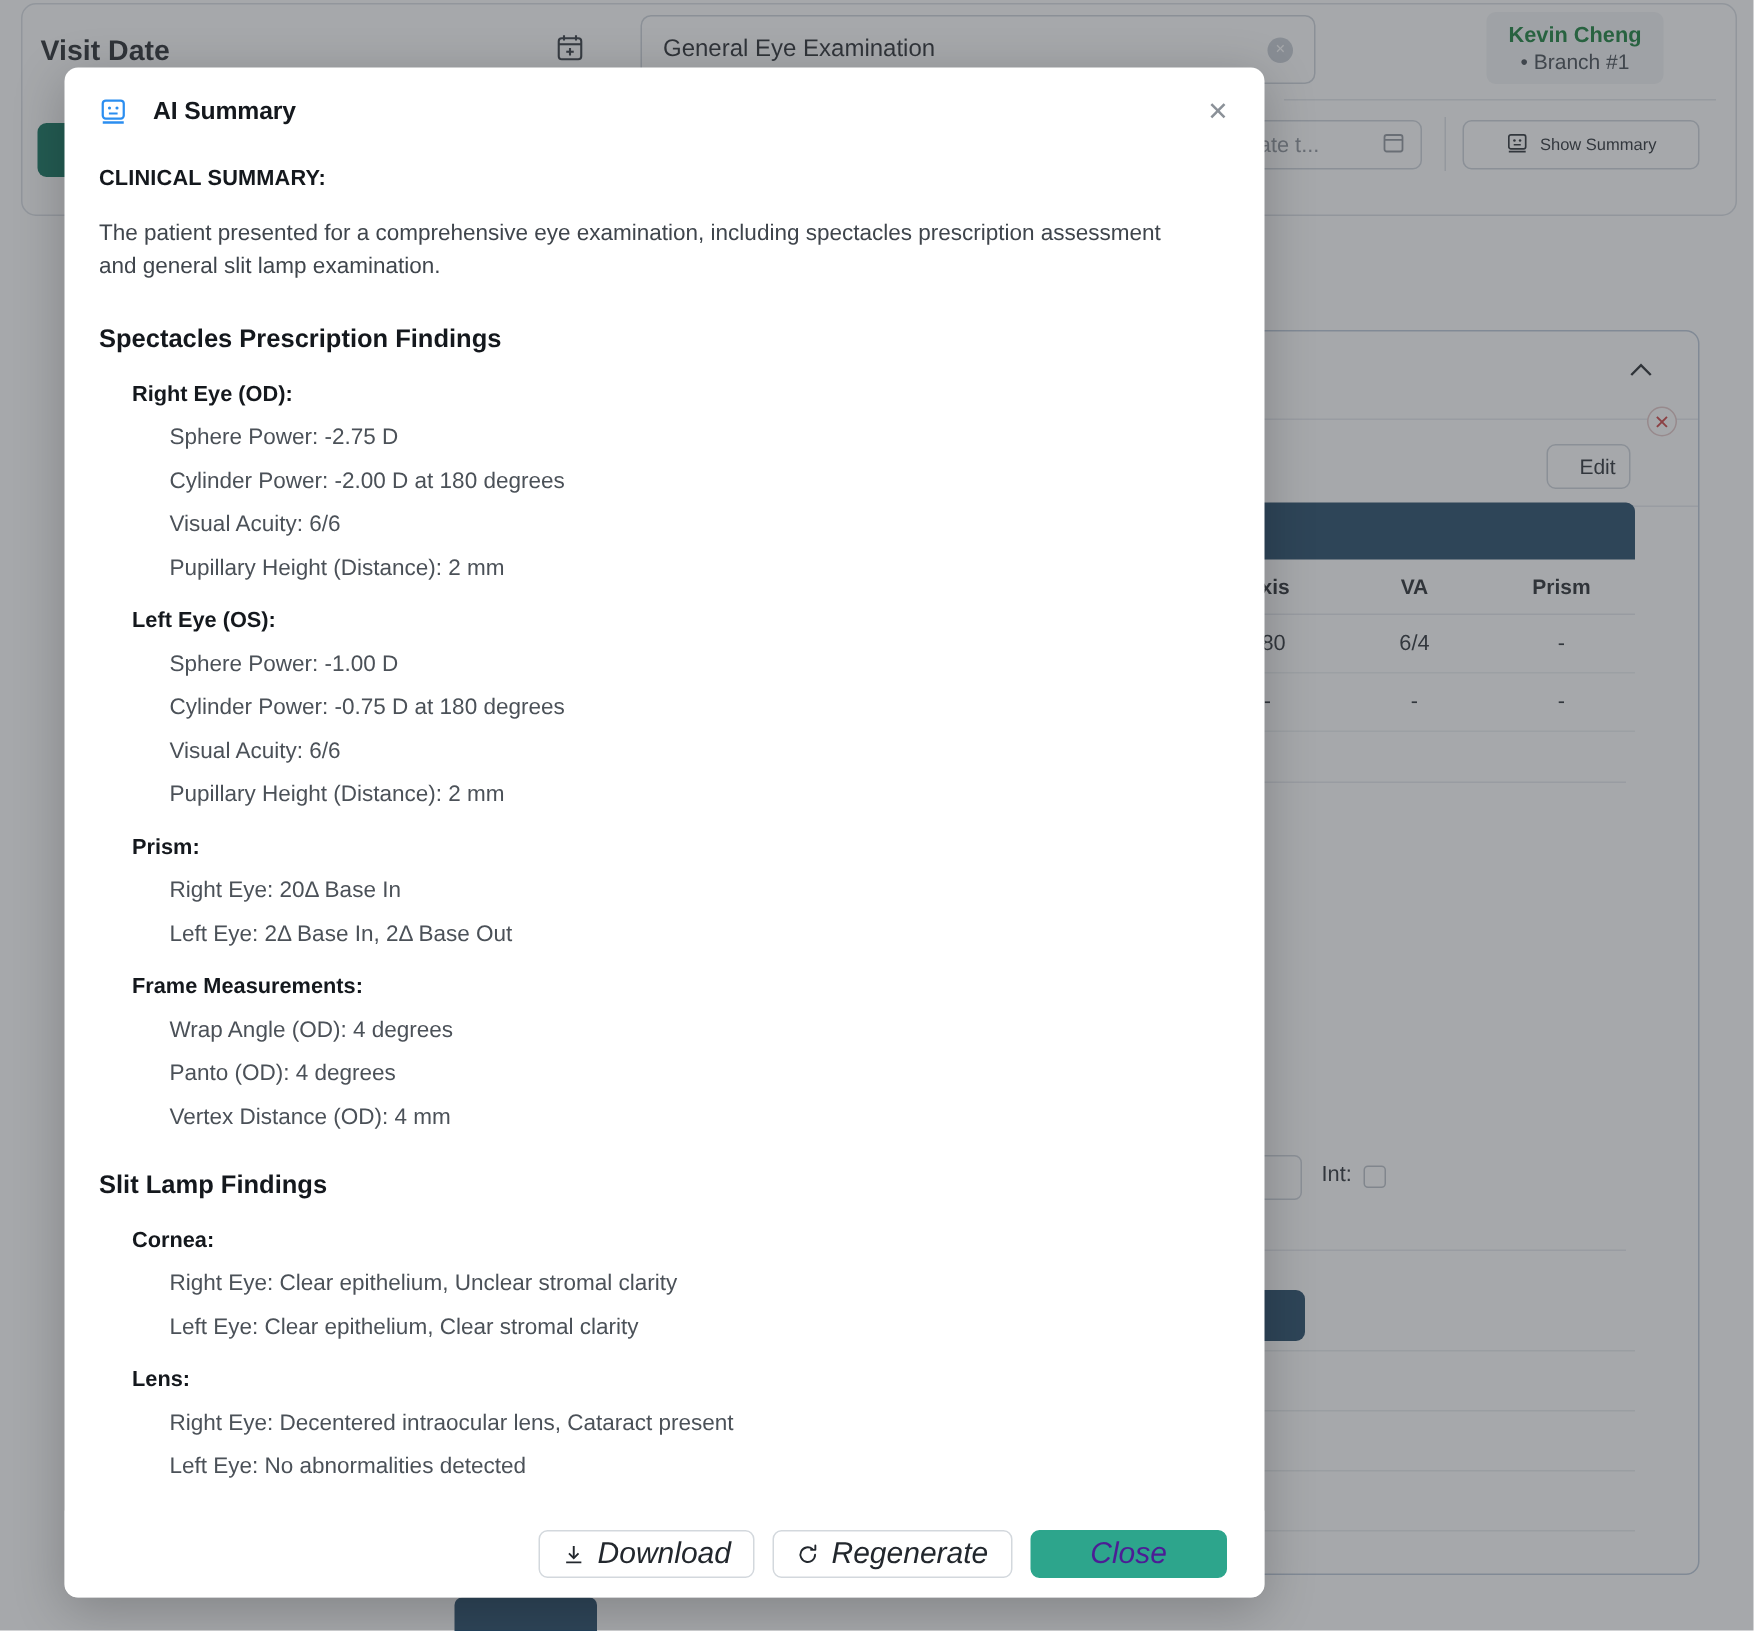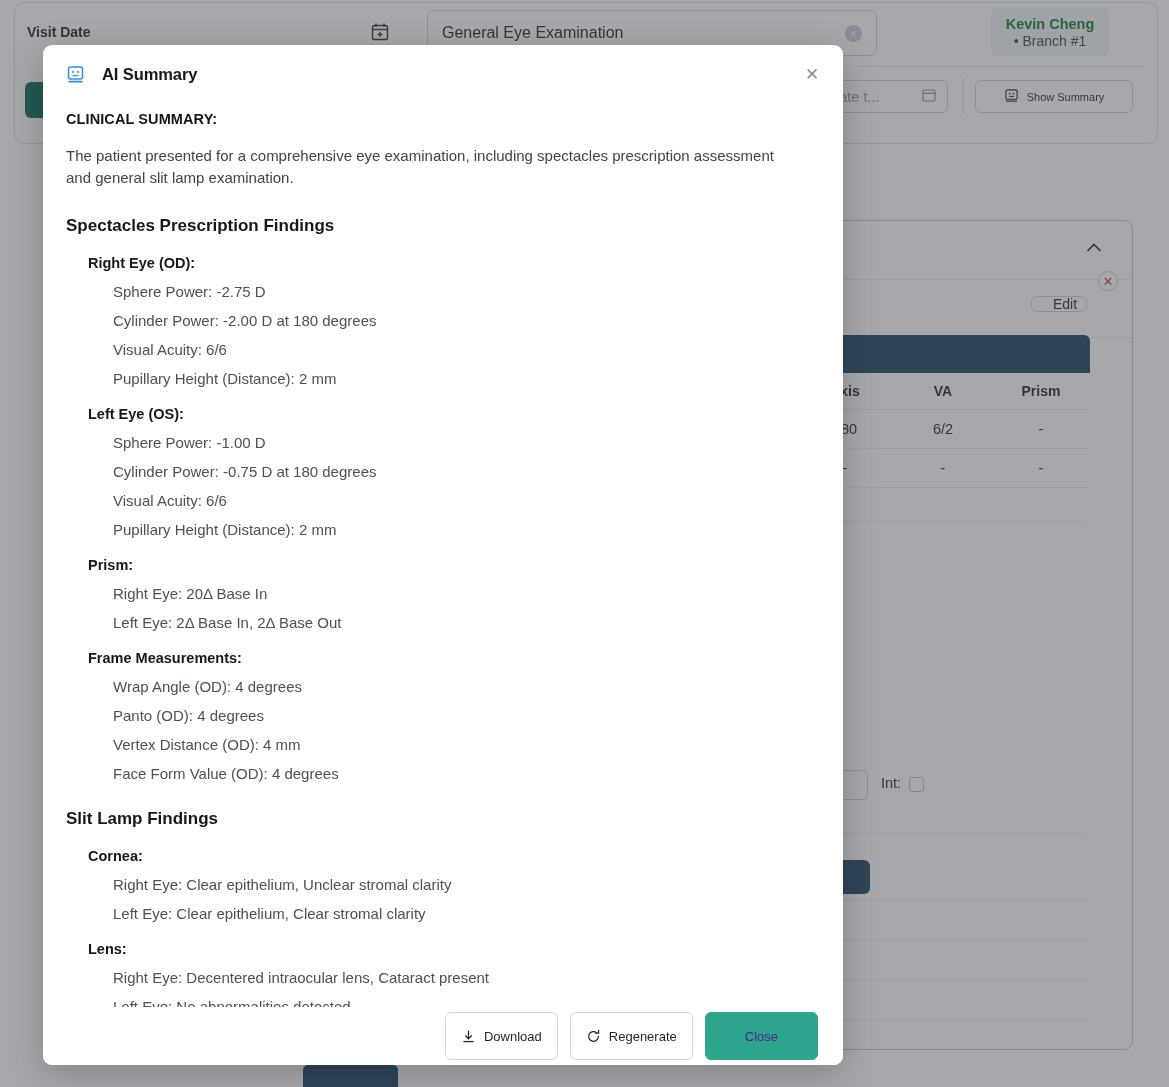--- a/index.html
+++ b/index.html
@@ -14,21 +14,21 @@
   #app-background {
     position: absolute; inset: 0;
     background: #ffffff;
   }
   .bg-card {
     position: absolute; left: 14px; top: 2px; width: 1144px; height: 142px;
     background: #ffffff; border: 1px solid #d8dde3; border-radius: 10px;
   }
   .visit-date-label {
     position: absolute; left: 27px; top: 24px;
-    font-size: 14px; font-weight: bold; color: #1d2126;
+    font-size: 19px; font-weight: bold; color: #1d2126;
   }
   .visit-date-select {
     position: absolute; left: 100px; top: 18px; width: 262px; height: 31px;
     background: #ffffff; border: 1px solid #ccd2d9; border-radius: 5px;
     display: flex; align-items: center; padding: 0 10px;
     font-size: 14.5px; color: #22272d;
   }
   .visit-date-select .chev { margin-left: auto; color: #5a6068; font-size: 13px; }
   .cal-btn {
     position: absolute; left: 370px; top: 22px; width: 22px; height: 22px;
@@ -73,21 +73,21 @@
     font-size: 11px; color: #22272d;
   }
 
   .bg-panel {
     position: absolute; left: 143px; top: 220px; width: 990px; height: 830px;
     background: #ffffff; border: 1px solid #b9c6d6; border-radius: 9px;
   }
   .bg-chev-up { position: absolute; right: 30px; top: 18px; font-size: 16px; color: #1d2126; }
   .panel-line { position: absolute; left: 0; width: 100%; height: 1px; background: #e6e9ed; }
   .edit-btn {
-    position: absolute; right: 45px; top: 75px; width: 56px; height: 16px;
+    position: absolute; right: 45px; top: 75px; width: 56px; height: 30px;
     background: #ffffff; border: 1px solid #ccd2d9; border-radius: 6px;
     display: flex; align-items: center; justify-content: center;
     font-size: 14px; color: #22272d; padding-left: 12px;
   }
   .red-close-circle {
     position: absolute; left: 1098px; top: 271px; width: 20px; height: 20px;
     border-radius: 50%; background: #ffffff; border: 1px solid #e3c5c5;
     color: #cc3b3b; font-size: 13px; display: flex; align-items: center; justify-content: center;
   }
   .bg-table { position: absolute; left: 600px; top: 335px; width: 490px; }
@@ -176,24 +176,24 @@
   .item-line {
     font-size: 15px; color: #4b5158; margin-top: 12px; margin-left: 47px;
   }
 
   .modal-footer {
     flex: 0 0 58px; height: 58px; display: flex; align-items: center;
     justify-content: flex-end; gap: 12px; padding: 0 25px;
     background: #ffffff;
   }
   .btn {
-    height: 48px; border-radius: 6px; display: inline-flex; align-items: center;
-    justify-content: center; gap: 8px; font-size: 13px; cursor: pointer;
+    height: 32px; border-radius: 6px; display: inline-flex; align-items: center;
+    justify-content: center; gap: 8px; font-size: 20px; cursor: pointer;
     border: 1px solid #d3d8dd; background: #ffffff; color: #22272d;
-    padding: 0 15px; font-family: "Liberation Sans", sans-serif;
+    padding: 0 15px; font-family: "Liberation Sans", sans-serif; font-style: italic;
   }
   .btn-primary {
     background: #2da58c; border-color: #2da58c; color: #4c1d95;
     padding: 0 39px;
   }
   .btn svg { display: block; }
 </style>
 </head>
 <body>
 
@@ -276,21 +276,21 @@
       <span></span>
       <span></span>
       <span>Axis</span>
       <span>VA</span>
       <span>Prism</span>
     </div>
     <div class="bg-table-row">
       <span></span>
       <span></span>
       <span>180</span>
-      <span>6/2</span>
+      <span>6/4</span>
       <span>-</span>
     </div>
     <div class="bg-table-row">
       <span></span>
       <span></span>
       <span>-</span>
       <span>-</span>
       <span>-</span>
     </div>
   </div>
@@ -348,21 +348,20 @@
     <div class="item-line">Pupillary Height (Distance): 2 mm</div>
 
     <div class="sub-h">Prism:</div>
     <div class="item-line">Right Eye: 20Δ Base In</div>
     <div class="item-line">Left Eye: 2Δ Base In, 2Δ Base Out</div>
 
     <div class="sub-h">Frame Measurements:</div>
     <div class="item-line">Wrap Angle (OD): 4 degrees</div>
     <div class="item-line">Panto (OD): 4 degrees</div>
     <div class="item-line">Vertex Distance (OD): 4 mm</div>
-    <div class="item-line">Face Form Value (OD): 4 degrees</div>
 
     <div class="sec-h2">Slit Lamp Findings</div>
 
     <div class="sub-h">Cornea:</div>
     <div class="item-line">Right Eye: Clear epithelium, Unclear stromal clarity</div>
     <div class="item-line">Left Eye: Clear epithelium, Clear stromal clarity</div>
 
     <div class="sub-h">Lens:</div>
     <div class="item-line">Right Eye: Decentered intraocular lens, Cataract present</div>
     <div class="item-line">Left Eye: No abnormalities detected</div>

